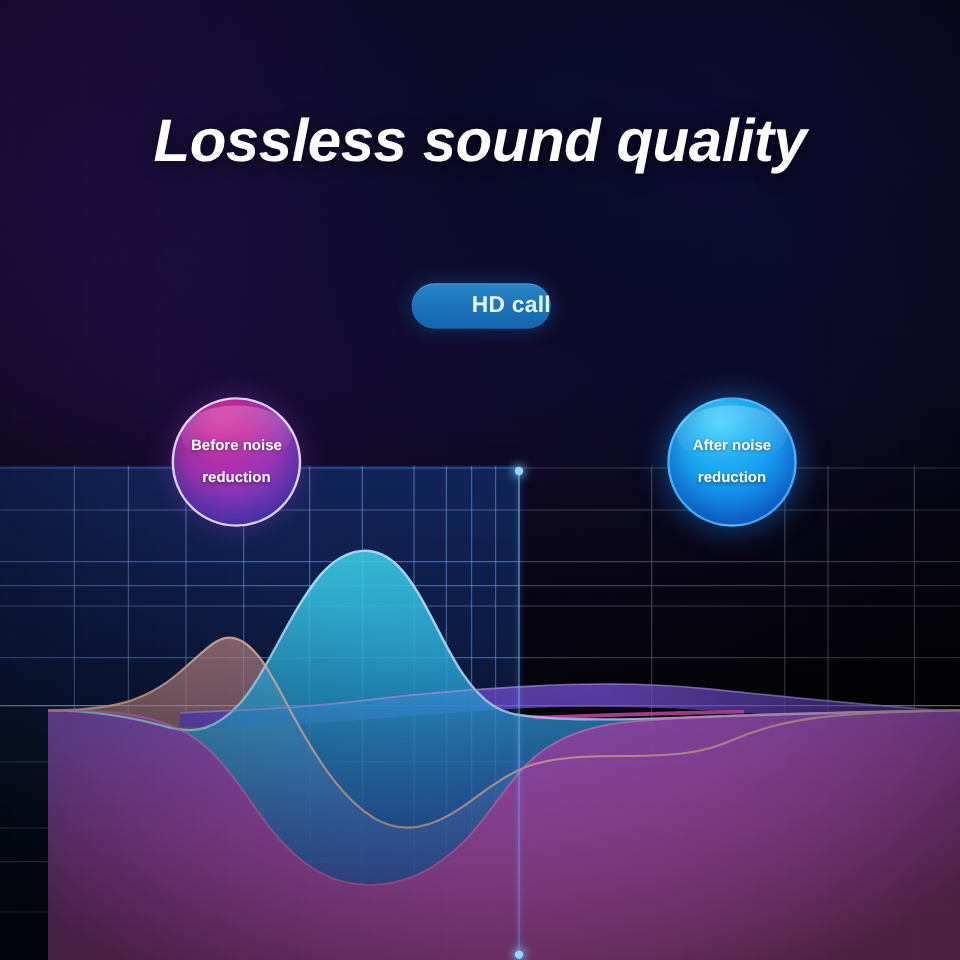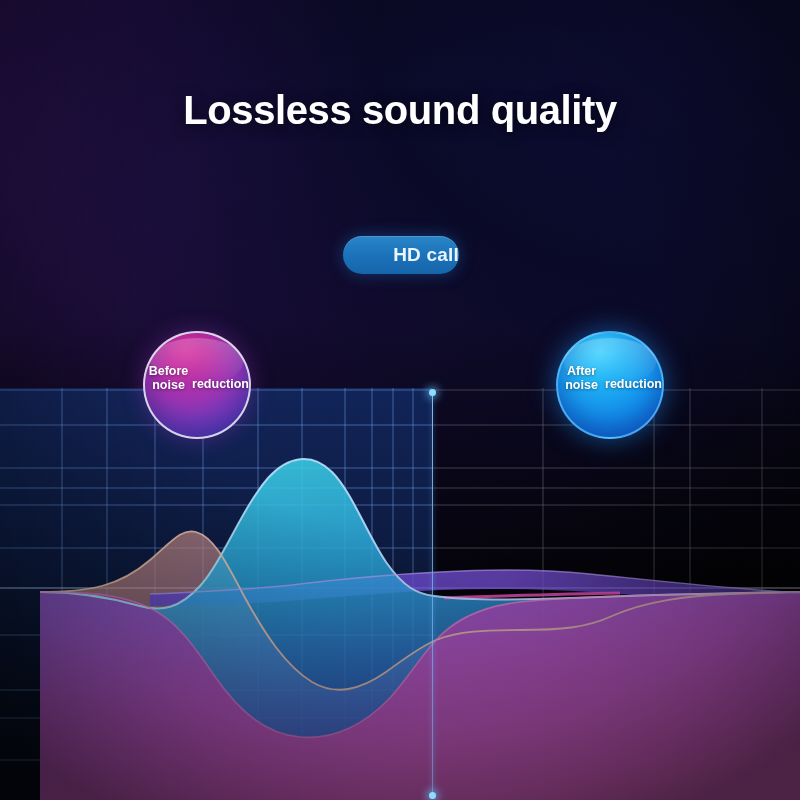--- a/index.html
+++ b/index.html
@@ -52,25 +52,26 @@
   .grid-svg{position:absolute;inset:0;width:100%;height:100%;}
 
   
   .waves{position:absolute;left:0;top:0;width:800px;height:800px;}
 
   
   .headline{
     position:absolute;left:0;right:0;top:88px;
     text-align:center;
     color:#ffffff;
-    font-size:40px;
+    font-size:50px;
     font-weight:700;
     letter-spacing:-0.4px;
     text-shadow:0 2px 14px rgba(0,0,0,.55);
     white-space:nowrap;
+    font-style:italic;
   }
 
   
   .pill{
     position:absolute;
     left:343px;top:236px;
     width:116px;height:38px;
     border-radius:19px;
     background:linear-gradient(180deg,#2a86c8 0%, #1c73ba 48%, #1665ab 100%);
     box-shadow:0 0 16px rgba(28,110,190,.45), inset 0 1px 0 rgba(255,255,255,.16);
@@ -79,21 +80,21 @@
     font-size:19px;
     font-weight:700;
     letter-spacing:.2px;
   }
 
   
   .circle{
     position:absolute;
     width:104px;height:104px;
     border-radius:50%;
-    display:flex;flex-direction:row;
+    display:flex;flex-direction:column;
     align-items:center;justify-content:center;
     color:#ffffff;
     font-size:12.5px;
     font-weight:700;
     line-height:1.05;
     text-align:center;
     text-shadow:0 1px 3px rgba(0,0,0,.45);
   }
   .circle .l1{display:block;margin-bottom:13px;}
   .circle .l2{display:block;}

